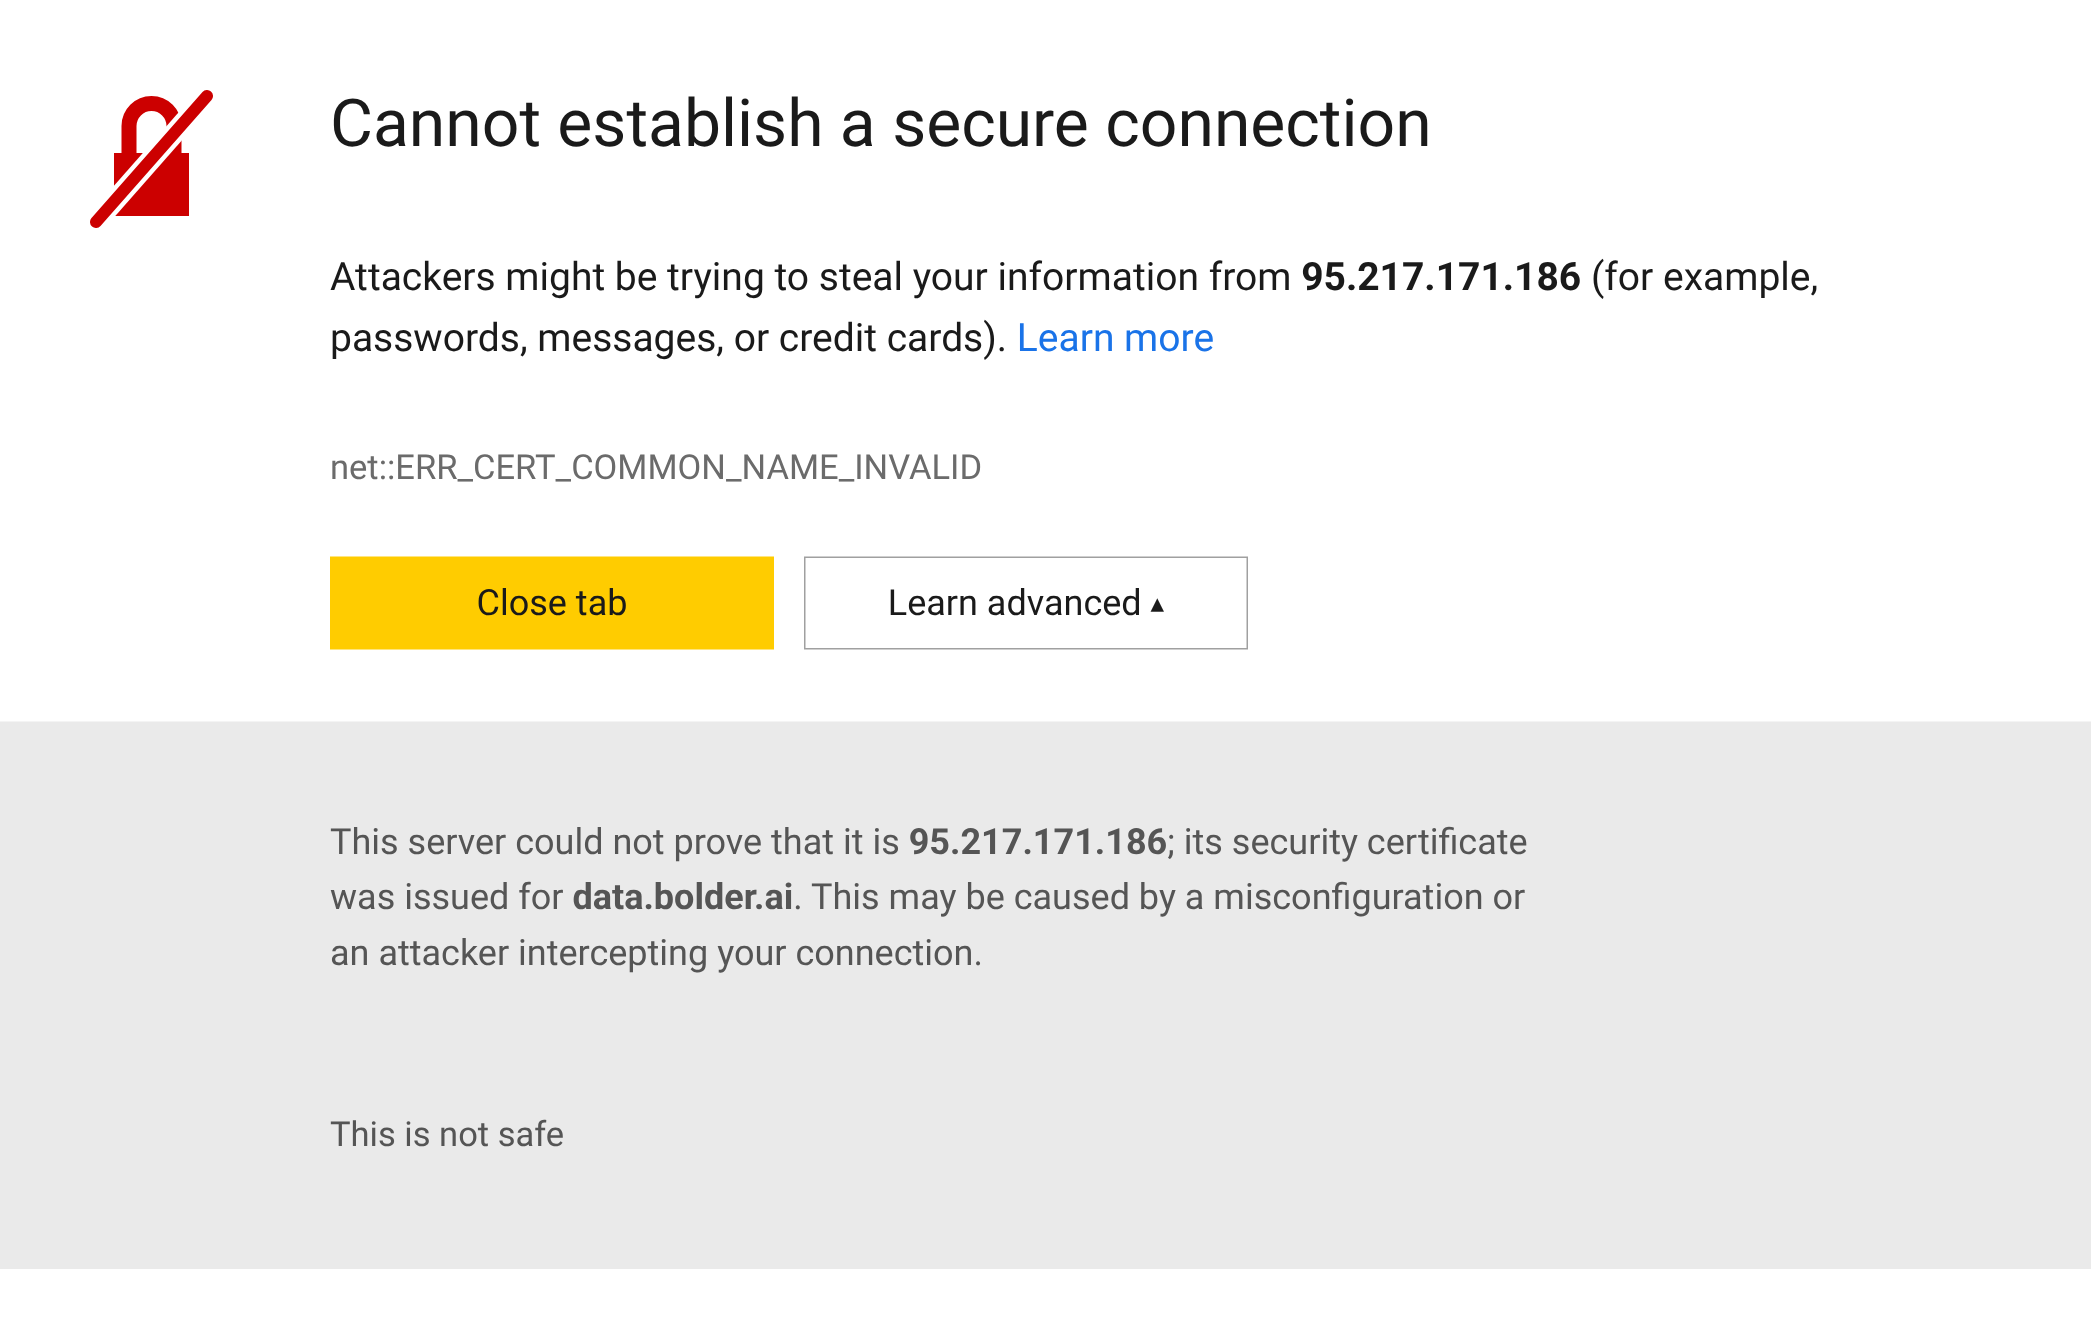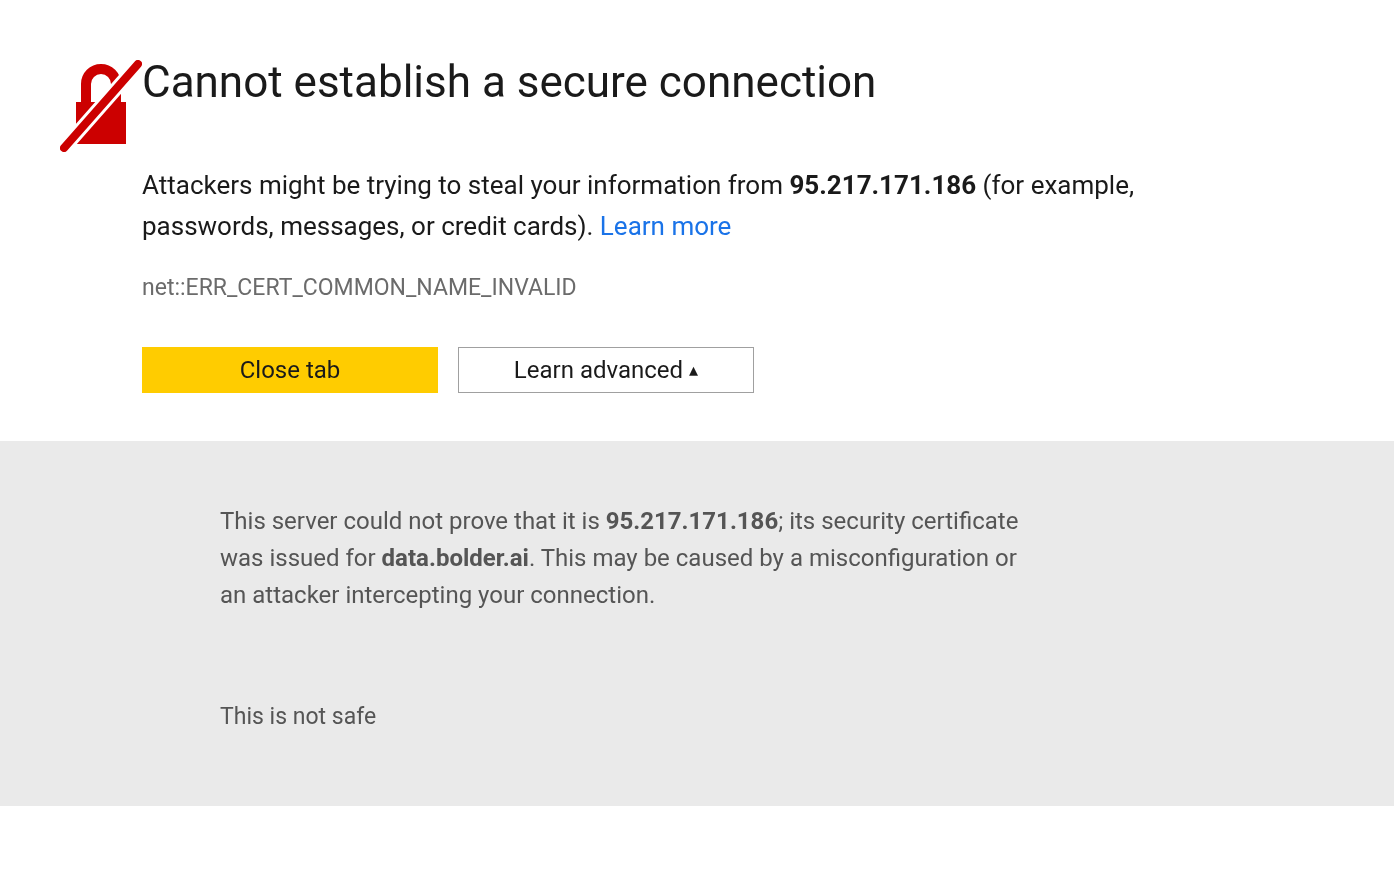--- a/index.html
+++ b/index.html
@@ -11,20 +11,21 @@
       font-family: "Segoe UI", -apple-system, BlinkMacSystemFont, Roboto, Arial, sans-serif;
       background: #ffffff;
       color: #1a1a1a;
       width: 1394px;
       height: 884px;
     }
     .top-section {
       padding: 56px 60px 48px 60px;
       display: flex;
       align-items: flex-start;
+      gap: 78px;
     }
     .icon-col {
       flex: 0 0 auto;
       padding-top: 4px;
     }
     .lock-slash-icon {
       width: 82px;
       height: 92px;
     }
     .content-col {
@@ -35,21 +36,21 @@
       font-size: 44px;
       font-weight: 400;
       line-height: 1.2;
       margin-bottom: 56px;
       color: #1a1a1a;
     }
     .description {
       font-size: 26px;
       line-height: 1.6;
       color: #1a1a1a;
-      margin-bottom: 26px;
+      margin-bottom: 50px;
     }
     .description .host {
       font-weight: 700;
     }
     .learn-more {
       color: #1a73e8;
       text-decoration: none;
       cursor: pointer;
     }
     .error-code {
@@ -58,21 +59,21 @@
       margin-bottom: 46px;
     }
     .button-row {
       display: flex;
       gap: 20px;
     }
     .btn {
       display: inline-flex;
       align-items: center;
       justify-content: center;
-      height: 46px;
+      height: 62px;
       padding: 0 44px;
       font-size: 24px;
       border: none;
       cursor: pointer;
       font-family: inherit;
       white-space: nowrap;
     }
     .btn-primary {
       background: #ffcc00;
       color: #1a1a1a;

